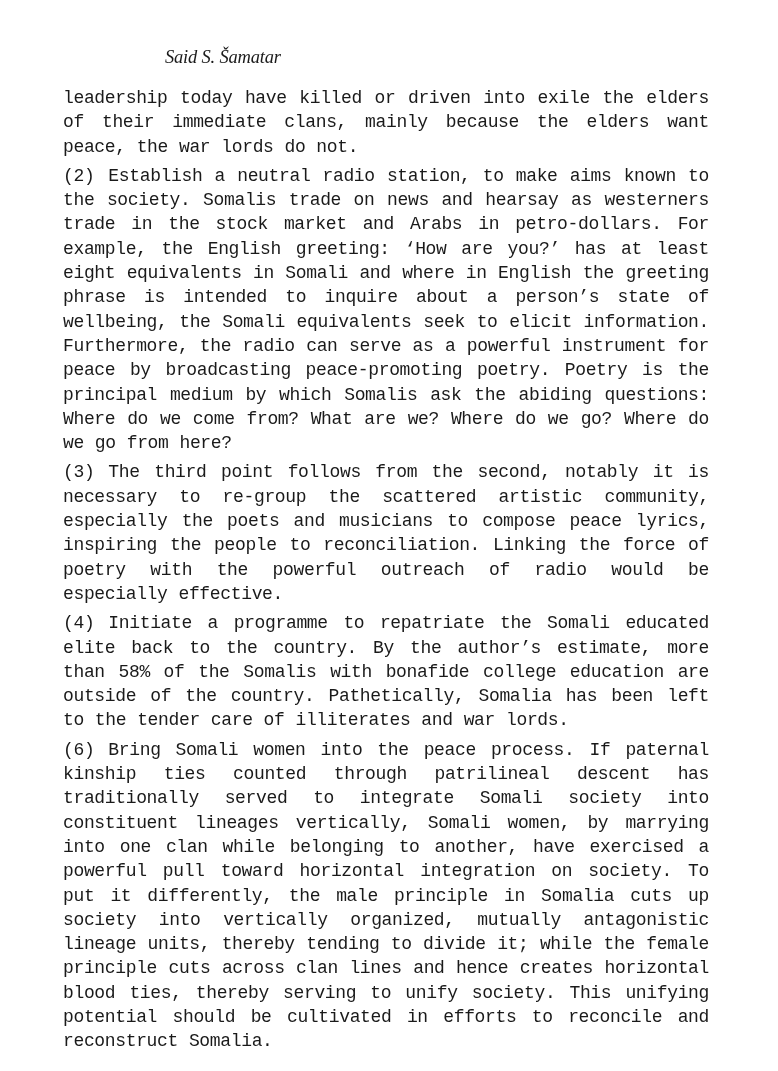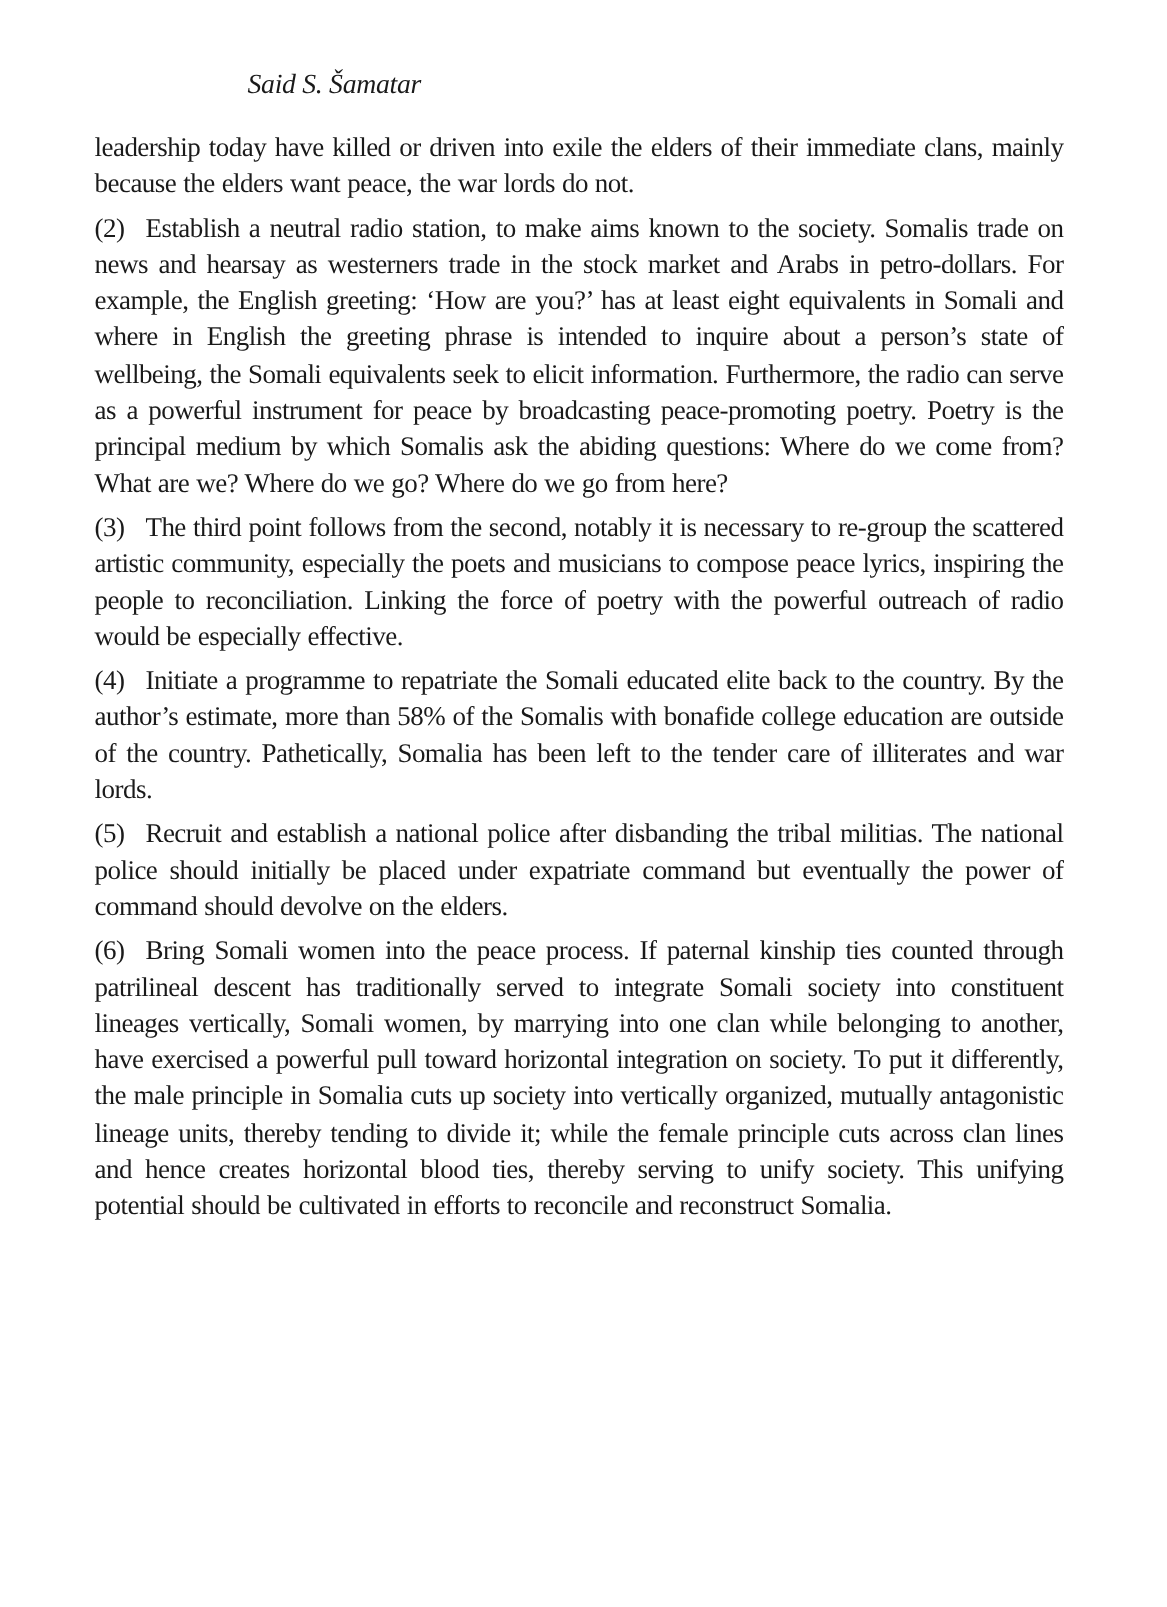--- a/index.html
+++ b/index.html
@@ -36,20 +36,21 @@
       top: 86px;
       width: 646px;
       font-size: 18px;
       line-height: 24.3px;
       text-align: justify;
       letter-spacing: -0.35px;
       word-spacing: 0.5px;
     }
     .para {
       margin: 0 0 5px 0;
+      font-family: Liberation Mono, monospace;
     }
     .para.closing {
       margin-top: 12px;
     }
     .num {
       display: inline-block;
       margin-right: 14px;
     }
   </style>
 </head>
@@ -66,18 +67,15 @@
   <p class="para">
     <span class="num">(2)</span><span>Establish a neutral radio station, to make aims known to the society. Somalis trade on news and hearsay as westerners trade in the stock market and Arabs in petro-dollars. For example, the English greeting: ‘How are you?’ has at least eight equivalents in Somali and where in English the greeting phrase is intended to inquire about a person’s state of wellbeing, the Somali equivalents seek to elicit information. Furthermore, the radio can serve as a powerful instrument for peace by broadcasting peace-promoting poetry.  Poetry is the principal medium by which Somalis ask the abiding questions: Where do we come from? What are we?  Where do we go?  Where do we go from here?</span>
   </p>
   <p class="para">
     <span class="num">(3)</span><span>The third point follows from the second, notably it is necessary to re-group the scattered artistic community, especially the poets and musicians to compose peace lyrics, inspiring the people to reconciliation.  Linking the force of poetry with the powerful outreach of radio would be especially effective.</span>
   </p>
   <p class="para">
     <span class="num">(4)</span><span>Initiate a programme to repatriate the Somali educated elite back to the country.  By the author’s estimate, more than 58% of the Somalis with bonafide college education are outside of the country.  Pathetically, Somalia has been left to the tender care of illiterates and war lords.</span>
   </p>
   <p class="para">
-    <span class="num">(5)</span><span>Recruit and establish a national police after disbanding the tribal militias. The national police should initially be placed under expatriate command but eventually the power of command should devolve on the elders.</span>
-  </p>
-  <p class="para">
     <span class="num">(6)</span><span>Bring Somali women into the peace process.  If paternal kinship ties counted through patrilineal descent has traditionally served to integrate Somali society into constituent lineages vertically, Somali women, by marrying into one clan while belonging to another, have exercised a powerful pull toward horizontal integration on society. To put it differently, the male principle in Somalia cuts up society into vertically organized, mutually antagonistic lineage units, thereby tending to divide it; while the female principle cuts across clan lines and hence creates horizontal blood ties, thereby serving to unify society. This unifying potential should be cultivated in efforts to reconcile and reconstruct Somalia.</span>
   </p>
 </div>
 
 </body></html>

